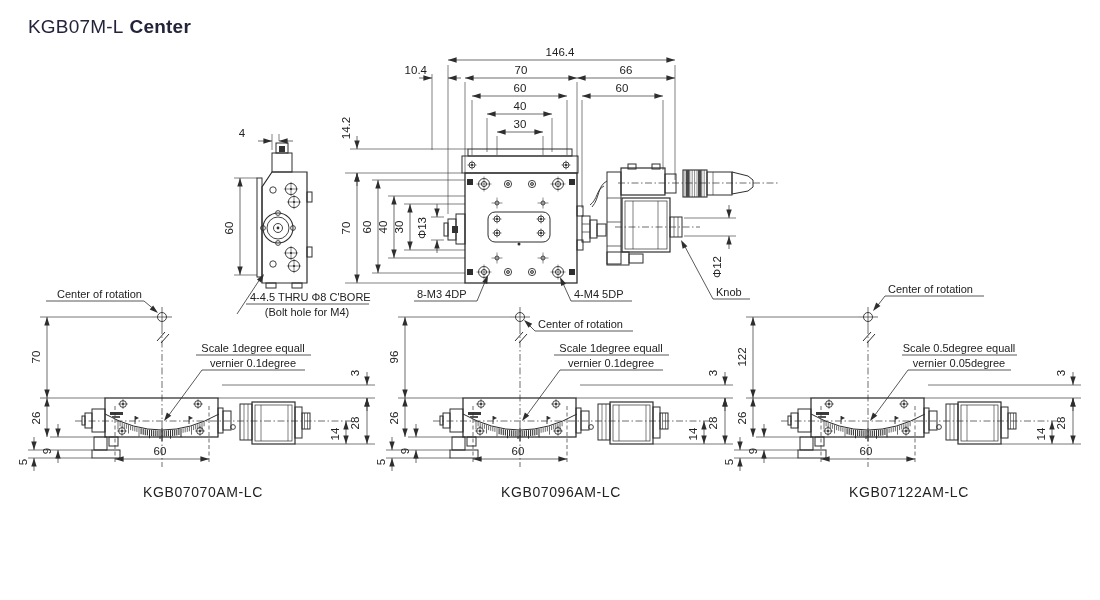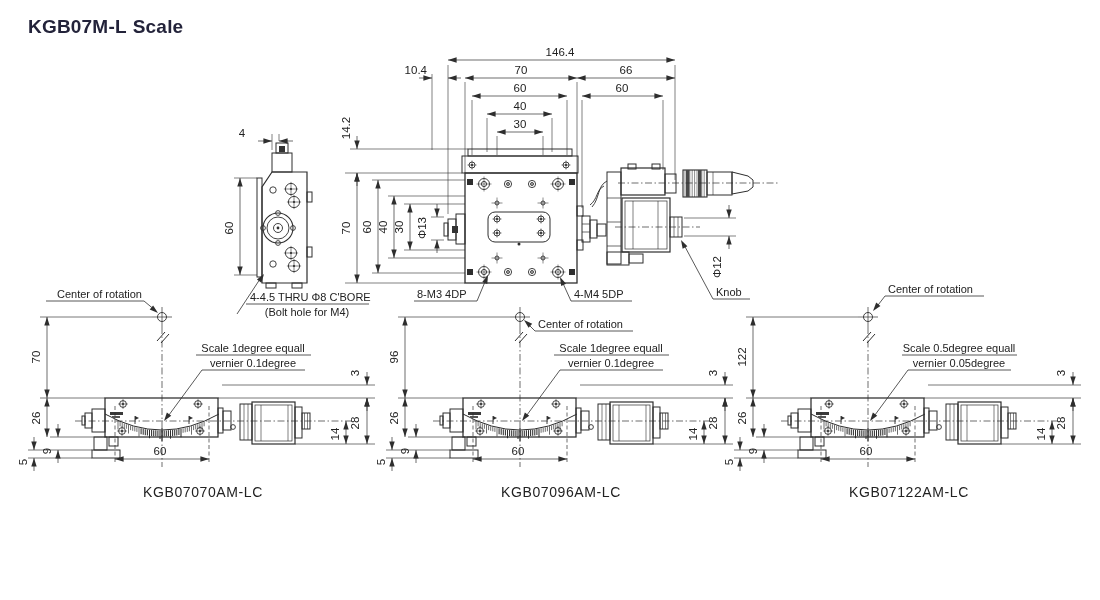--- a/index.html
+++ b/index.html
@@ -1,29 +1,29 @@
 <!DOCTYPE html>
 <html><head>
 <meta charset="utf-8">
 <style>
   html,body{margin:0;padding:0;background:#ffffff;}
   .page{position:relative;width:1100px;height:600px;background:#ffffff;overflow:hidden;
         font-family:"Liberation Sans",sans-serif;}
   .title{position:absolute;left:28px;top:16px;font-size:19px;color:#23233a;letter-spacing:.2px;}
-  .title .model{font-weight:700;}
+  .title .model{font-weight:400;}
   .title .series{font-weight:800;margin-left:6px;}
   svg{position:absolute;left:0;top:0;}
   svg text{font-family:"Liberation Sans",sans-serif;fill:#222222;}
 </style>
 </head>
 <body>
 
 <div class="page">
   <div class="title">
-    <span class="model">KGB07M-L</span><span class="series">Scale</span>
+    <span class="model">KGB07M-L</span><span class="series">Center</span>
   </div>
   <svg id="cv" width="1100" height="600" viewBox="0 0 1100 600">
       <g>
         <rect x="468" y="149" width="104" height="7" rx="0" fill="none" stroke="#2e2e2e" stroke-width="1"></rect>
         <rect x="462" y="156" width="116" height="17" rx="0" fill="none" stroke="#2e2e2e" stroke-width="1"></rect>
         <circle cx="472" cy="165" r="3" fill="none" stroke="#2e2e2e" stroke-width="0.9"></circle>
         <line x1="467.5" y1="165" x2="476.5" y2="165" stroke="#2e2e2e" stroke-width="0.6"></line>
         <line x1="472" y1="160.5" x2="472" y2="169.5" stroke="#2e2e2e" stroke-width="0.6"></line>
         <circle cx="472" cy="165" r="1.1" fill="#2e2e2e" stroke="none" stroke-width="0.9"></circle>
         <circle cx="566" cy="165" r="3" fill="none" stroke="#2e2e2e" stroke-width="0.9"></circle>

